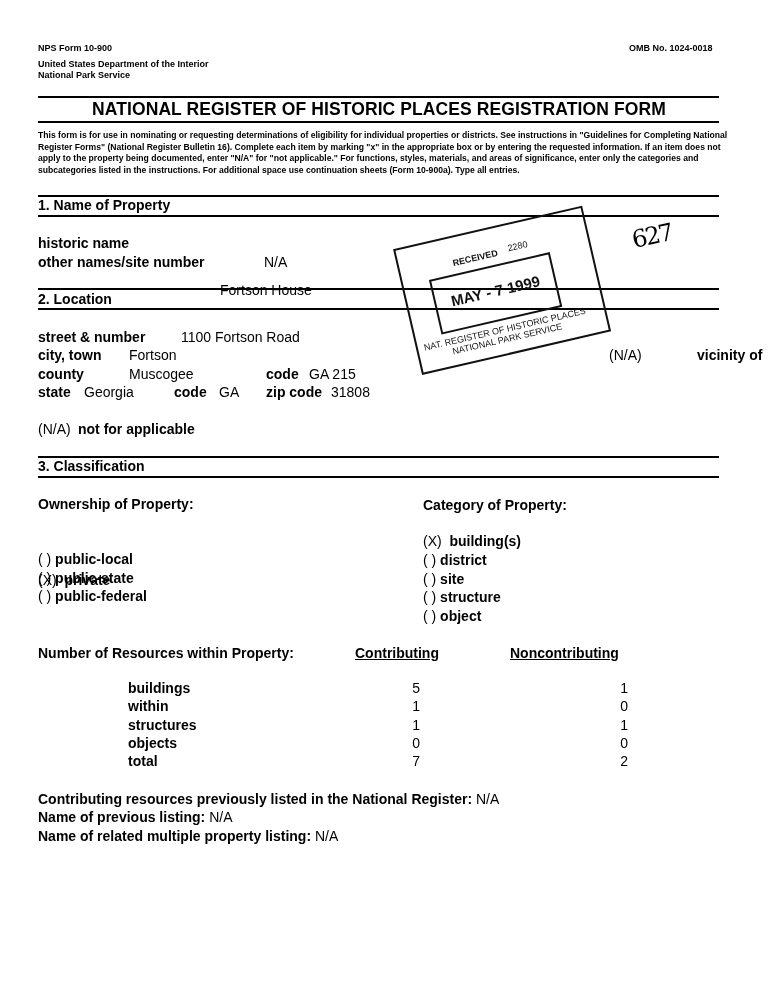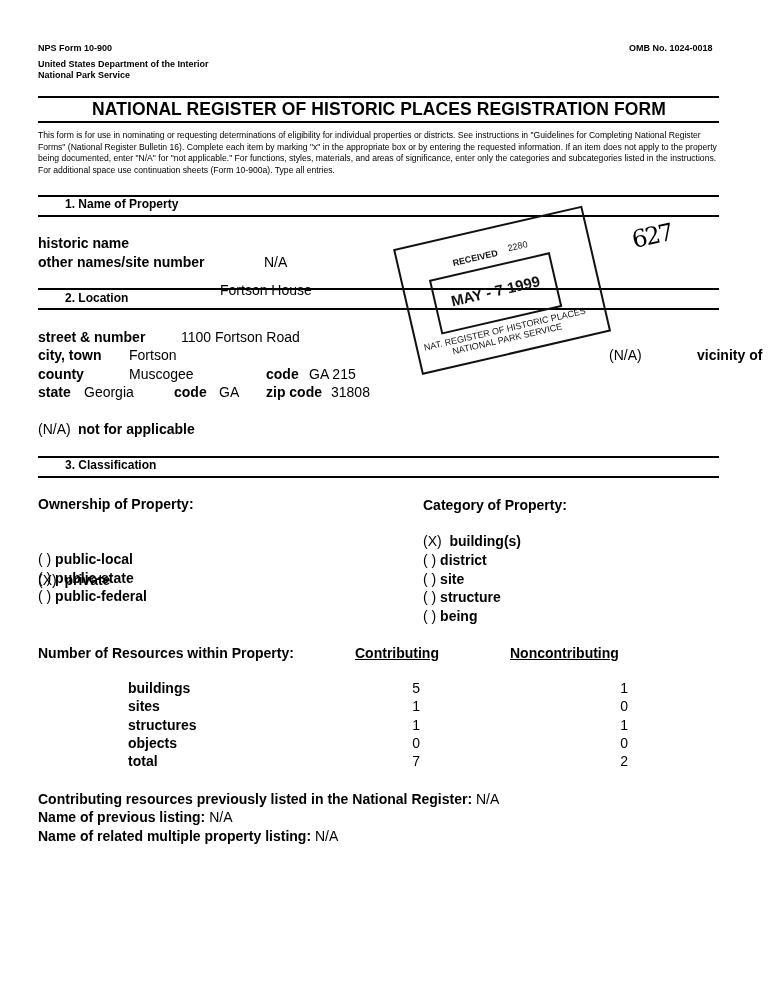--- a/index.html
+++ b/index.html
@@ -3,22 +3,22 @@
 <meta charset="utf-8">
 <style>
   html, body { margin:0; padding:0; background:#fff; }
   body { width:769px; height:1000px; position:relative; overflow:hidden; font-family:"Liberation Sans", sans-serif; color:#000; }
   .abs { position:absolute; white-space:nowrap; }
   .small { font-size:9px; line-height:11px; }
   .b { font-weight:bold; }
   .f14 { font-size:14px; }
   .rule { position:absolute; left:38px; width:681px; height:2px; background:#000; }
   .title { font-size:17.5px; font-weight:bold; letter-spacing:0.1px; }
-  .intro { font-size:8.6px; line-height:11.5px; font-weight:normal; width:690px; white-space:normal; }
-  .sect { font-size:12px; font-weight:bold;margin-left:27px; }
+  .intro { font-size:8.6px; line-height:11.5px; font-weight:bold; width:690px; white-space:normal; }
+  .sect { font-size:14px; font-weight:bold; }
   .right { text-align:right; }
   .ul { text-decoration:underline; }
   .stamp { position:absolute; left:405px; top:224px; width:210px; height:130px; transform:rotate(-13deg); transform-origin:center; }
   .stamp-outer { position:absolute; left:0; top:0; width:190px; height:125px; border:2px solid #111; }
   .stamp-inner { position:absolute; left:28px; top:38px; width:120px; height:52px; border:2px solid #111; }
   .stamp-text { position:absolute; font-family:"Liberation Sans", sans-serif; font-size:9px; font-weight:bold; color:#111; white-space:nowrap; }
   .hand { position:absolute; left:632px; top:222px; font-family:"DejaVu Serif", serif; font-size:24px; transform:rotate(-12deg); letter-spacing:-2px; }
 </style>
 </head>
 <body>
@@ -79,35 +79,35 @@
   <div class="abs f14" style="left:38px;top:551px;"><span>( )</span> <span class="b">public-local</span></div>
   <div class="abs f14" style="left:38px;top:570px;"><span>( )</span> <span class="b">public-state</span></div>
   <div class="abs f14" style="left:38px;top:588px;"><span>( )</span> <span class="b">public-federal</span></div>
 </div>
 
 <div>
   <div class="abs f14" style="left:423px;top:533px;"><span>(X)</span>&nbsp; <span class="b">building(s)</span></div>
   <div class="abs f14" style="left:423px;top:552px;"><span>( )</span> <span class="b">district</span></div>
   <div class="abs f14" style="left:423px;top:571px;"><span>( )</span> <span class="b">site</span></div>
   <div class="abs f14" style="left:423px;top:589px;"><span>( )</span> <span class="b">structure</span></div>
-  <div class="abs f14" style="left:423px;top:608px;"><span>( )</span> <span class="b">being</span></div>
+  <div class="abs f14" style="left:423px;top:608px;"><span>( )</span> <span class="b">object</span></div>
 </div>
 
 <div class="abs b f14" style="left:38px;top:645px;">Number of Resources within Property:</div>
 <div class="abs b f14 ul" style="left:355px;top:645px;">Contributing</div>
 <div class="abs b f14 ul" style="left:510px;top:645px;">Noncontributing</div>
 
 <div>
   <div>
     <div class="abs b f14" style="left:128px;top:680px;">buildings</div>
     <div class="abs f14 right" style="left:400px;width:20px;top:680px;">5</div>
     <div class="abs f14 right" style="left:608px;width:20px;top:680px;">1</div>
   </div>
   <div>
-    <div class="abs b f14" style="left:128px;top:698px;">sites</div>
+    <div class="abs b f14" style="left:128px;top:698px;">within</div>
     <div class="abs f14 right" style="left:400px;width:20px;top:698px;">1</div>
     <div class="abs f14 right" style="left:608px;width:20px;top:698px;">0</div>
   </div>
   <div>
     <div class="abs b f14" style="left:128px;top:717px;">structures</div>
     <div class="abs f14 right" style="left:400px;width:20px;top:717px;">1</div>
     <div class="abs f14 right" style="left:608px;width:20px;top:717px;">1</div>
   </div>
   <div>
     <div class="abs b f14" style="left:128px;top:735px;">objects</div>

